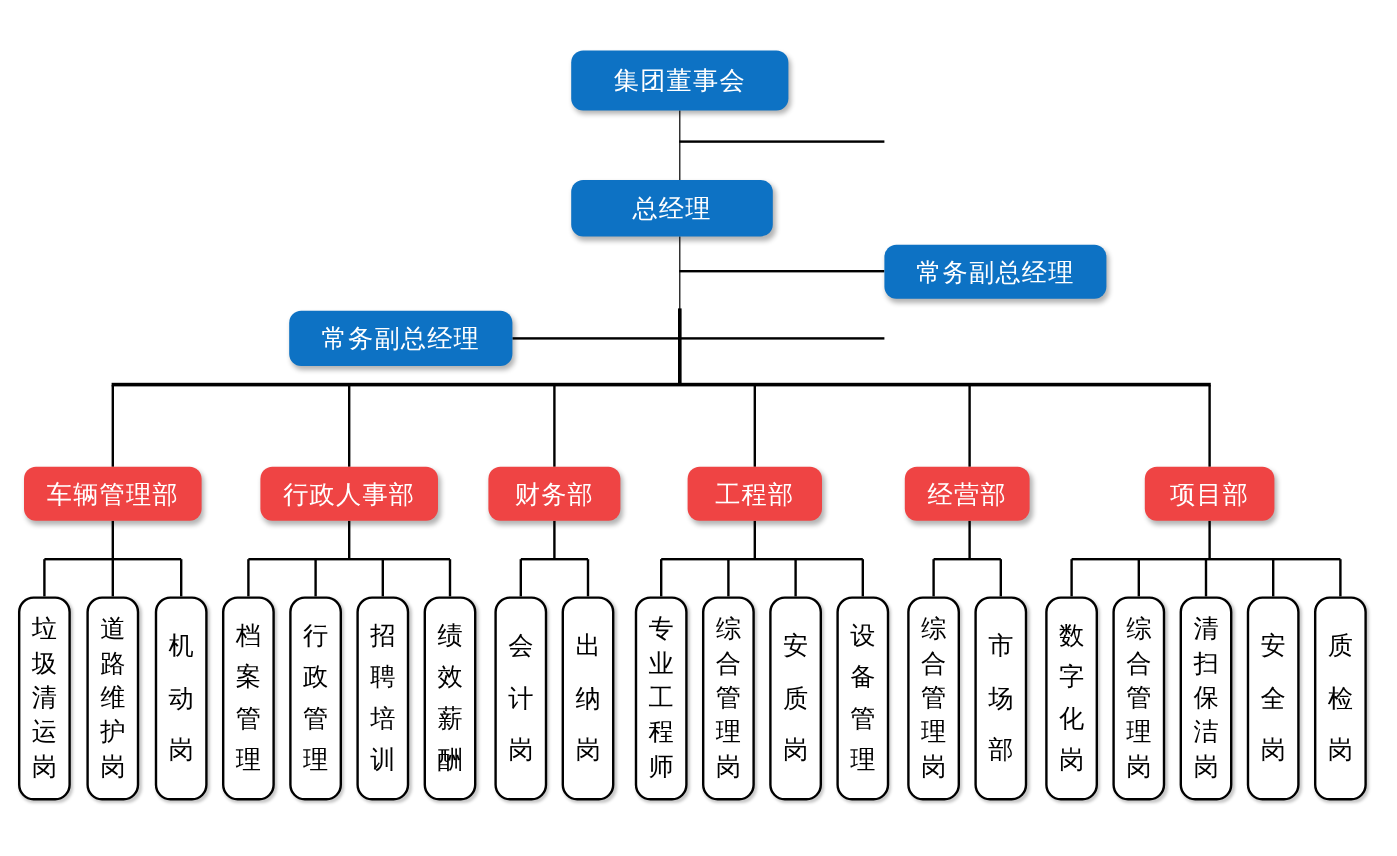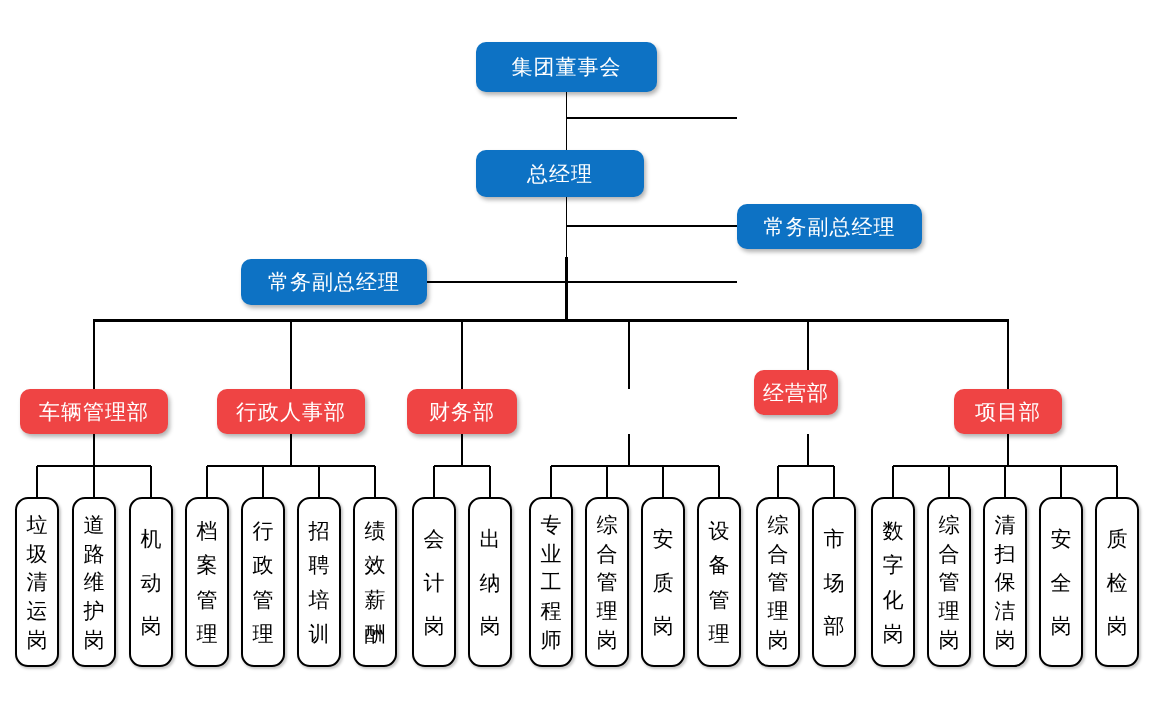--- a/index.html
+++ b/index.html
@@ -82,21 +82,22 @@
   </div>
 
   <div class="node blue" style="left:476px;top:42px;width:181px;height:50px;">集团董事会</div>
   <div class="node blue" style="left:476px;top:150px;width:168px;height:47px;">总经理</div>
   <div class="node blue" style="left:737px;top:204px;width:185px;height:45px;">常务副总经理</div>
   <div class="node blue" style="left:241px;top:259px;width:186px;height:46px;">常务副总经理</div>
 
   <div class="node orange" style="left:20px;top:389px;width:148px;height:45px;">车辆管理部</div>
   <div class="node orange" style="left:217px;top:389px;width:148px;height:45px;border-radius:10px;">行政人事部</div>
   <div class="node orange" style="left:407px;top:389px;width:110px;height:45px;">财务部</div>
-  <div class="node orange" style="left:754px;top:370px;width:84px;height:45px;">经营部</div>
+  <div class="node orange" style="left:573px;top:389px;width:112px;height:45px;">工程部</div>
+  <div class="node orange" style="left:754px;top:389px;width:104px;height:45px;">经营部</div>
   <div class="node orange" style="left:954px;top:389px;width:108px;height:45px;">项目部</div>
 
   <div class="post" style="left:15px;">
       <span class="vchar">垃</span>
       <span class="vchar">圾</span>
       <span class="vchar">清</span>
       <span class="vchar">运</span>
       <span class="vchar">岗</span>
     </div>
   <div class="post" style="left:72px;">

